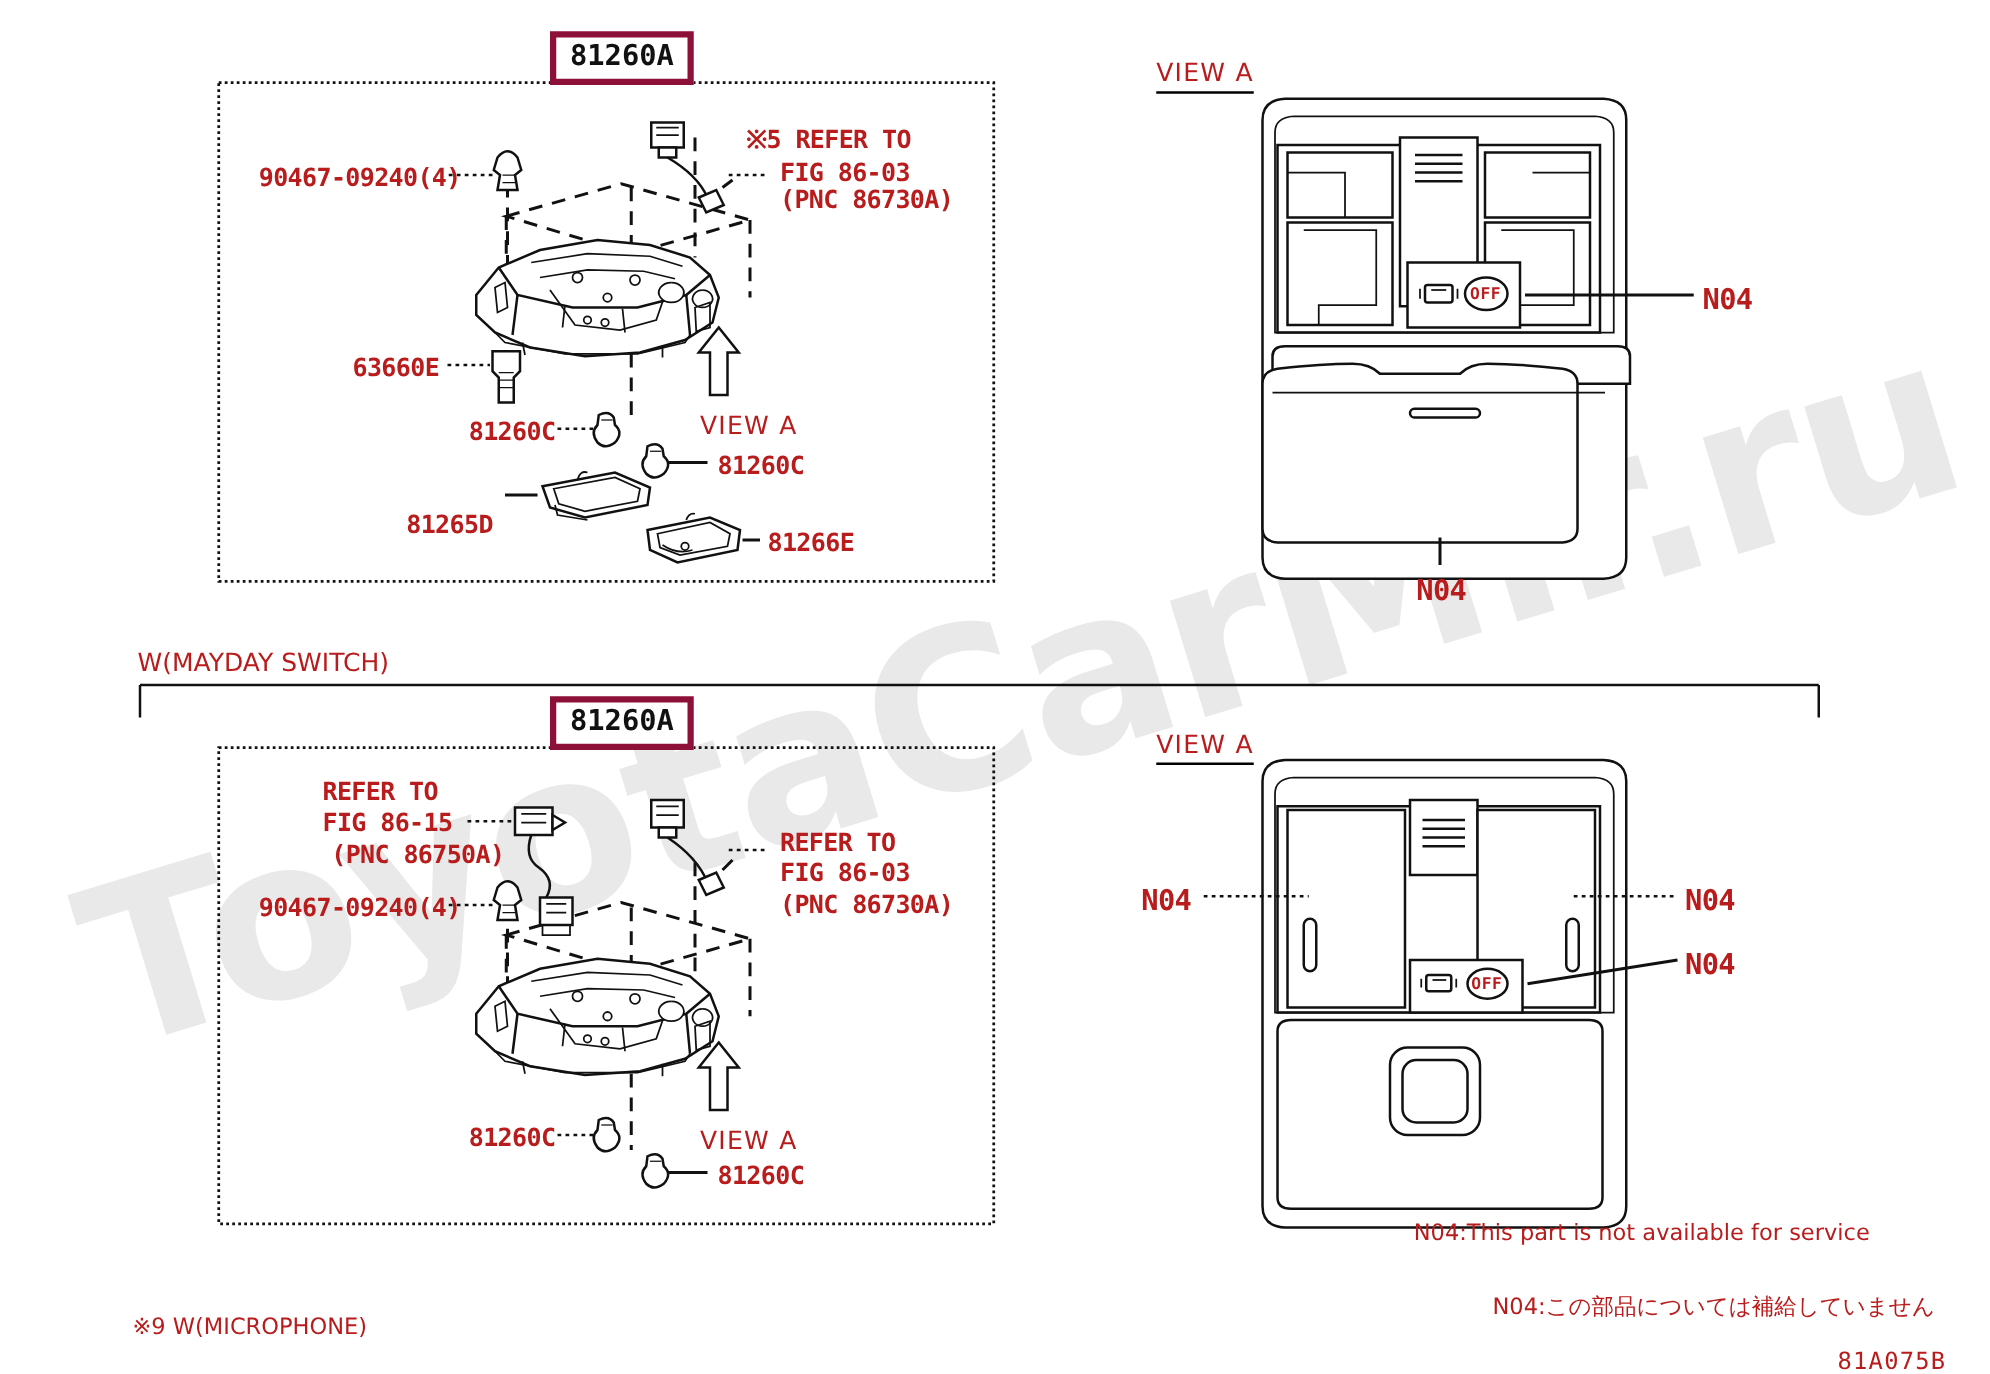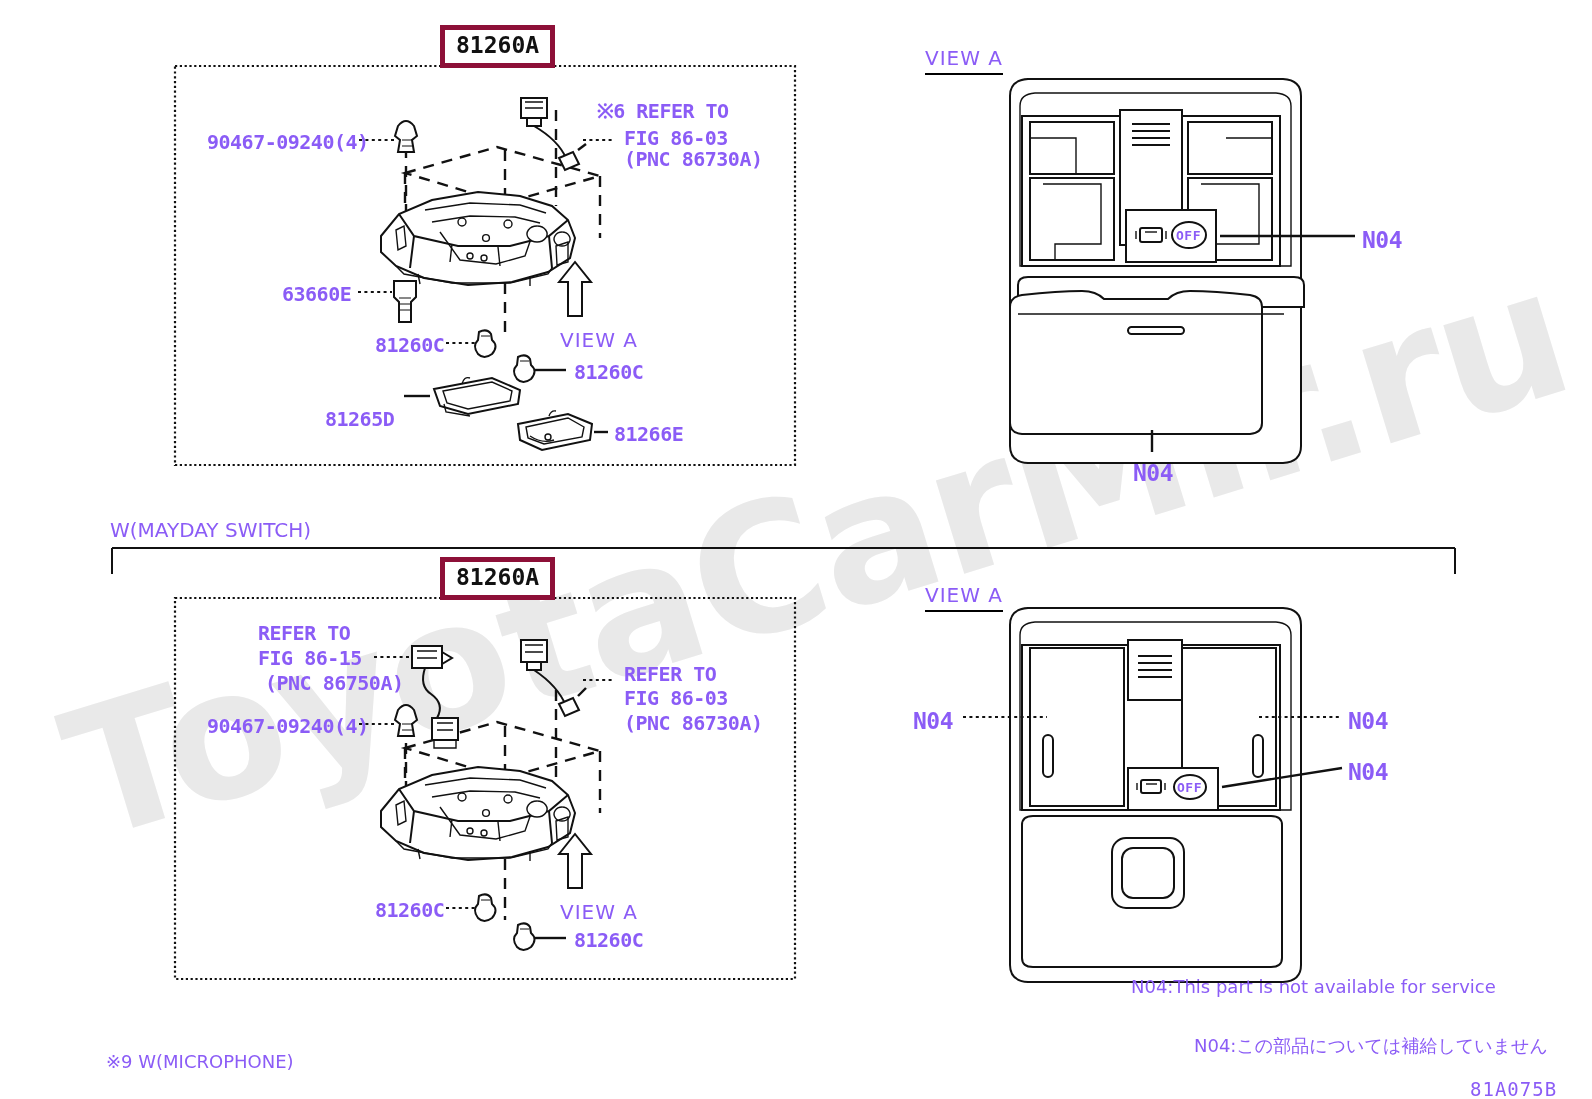--- a/index.html
+++ b/index.html
@@ -28,21 +28,21 @@
 
   .layer{position:absolute;left:0;top:0;width:1592px;height:1099px;z-index:3;}
   svg.layer{overflow:visible;}
 
   
   .lbl{
     position:absolute;z-index:5;
     font-family:"DejaVu Sans Mono","Liberation Mono",monospace;
     font-size:20px;font-weight:700;letter-spacing:-0.5px;
     white-space:nowrap;line-height:1.32;
-    color:#8b5cf6;
+    color:#b91c1c;
   }
   .lbl.n04{font-size:23px;font-weight:700;}
   .lbl.viewa{
     font-family:"DejaVu Sans","Liberation Sans",sans-serif;
     font-size:20px;font-weight:400;letter-spacing:1px;
   }
   .lbl.viewa.under{border-bottom:2px solid #000;padding-bottom:2px;}
   .lbl.note{
     font-family:"DejaVu Sans","Liberation Sans",sans-serif;
     font-size:18px;font-weight:400;letter-spacing:0px;
@@ -347,21 +347,21 @@
       <line class="leader" x1="1259" y1="717" x2="1342" y2="717"></line>
       <line class="solidlead" x1="1222" y1="787" x2="1342" y2="768"></line>
     </g>
   </svg>
 
   <div class="redbox" style="left:440px;top:25px;">81260A</div>
   <div class="redbox" style="left:440px;top:557px;">81260A</div>
 
   <div class="lbl" style="left:207px;top:129px;">90467-09240(4)</div>
 
-  <div class="lbl" style="left:597px;top:98px;">※6 REFER TO</div>
+  <div class="lbl" style="left:597px;top:98px;">※5 REFER TO</div>
   <div class="lbl" style="left:624px;top:125px;">FIG 86-03</div>
   <div class="lbl" style="left:624px;top:146px;">(PNC 86730A)</div>
 
   <div class="lbl" style="left:282px;top:281px;">63660E</div>
 
   <div class="lbl" style="left:375px;top:332px;">81260C</div>
 
   <div class="lbl" style="left:574px;top:359px;">81260C</div>
 
   <div class="lbl" style="left:325px;top:406px;">81265D</div>

